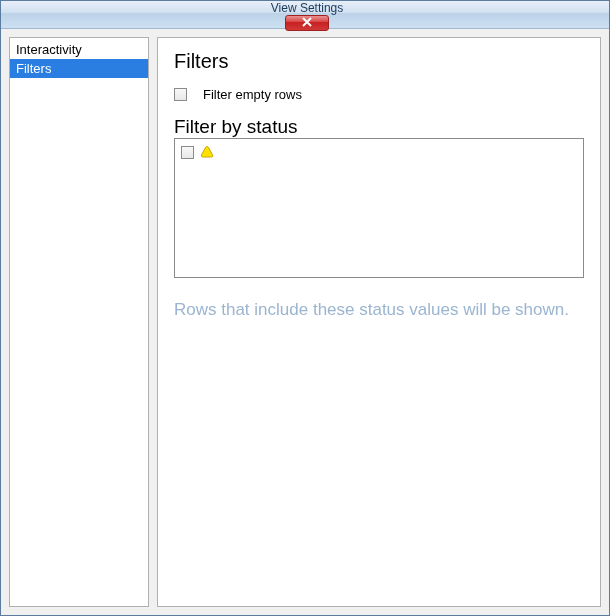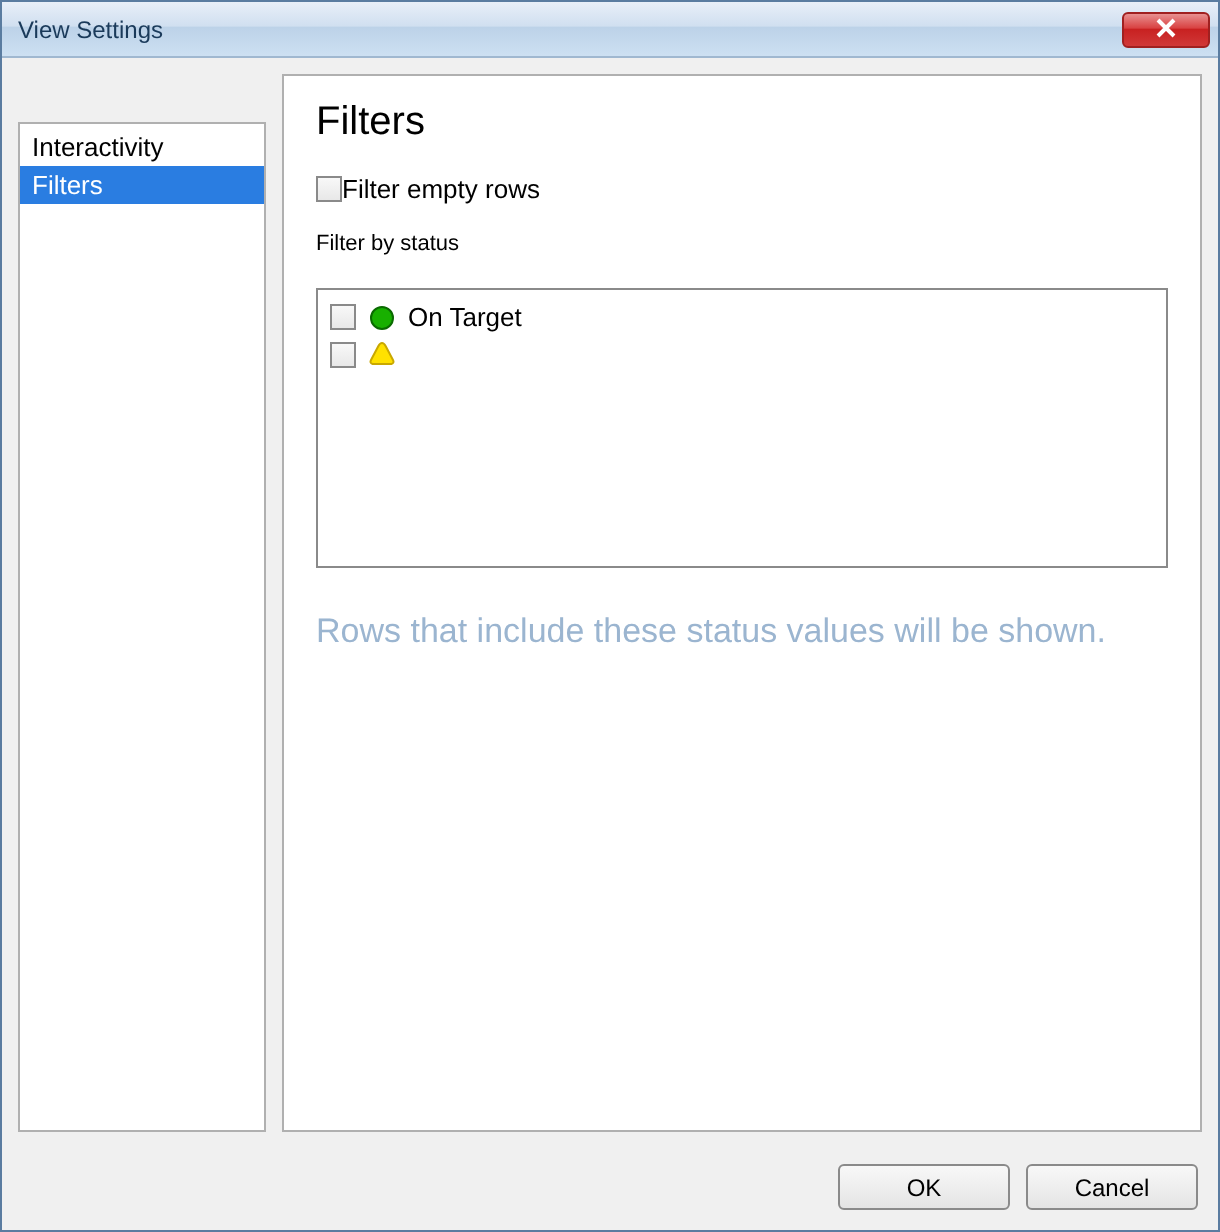--- a/index.html
+++ b/index.html
@@ -19,20 +19,21 @@
       display: flex;
       flex-direction: column;
     }
     .titlebar {
       height: 28px;
       background: linear-gradient(to bottom, #e8eff8 0%, #d0dff0 45%, #bcd2e8 46%, #cde0f2 100%);
       display: flex;
       align-items: center;
       padding: 0 4px 0 8px;
       border-bottom: 1px solid #a0b8d0;
+      flex-direction: column;
     }
     .titlebar .title {
       flex: 1;
       color: #1a3a5a;
       font-size: 12px;
     }
     .close-btn {
       width: 44px;
       height: 18px;
       background: linear-gradient(to bottom, #e89090 0%, #d84040 45%, #c82020 46%, #d03838 100%);
@@ -44,25 +45,24 @@
       cursor: pointer;
     }
     .close-btn svg { width: 10px; height: 10px; }
     .content {
       flex: 1;
       display: flex;
       padding: 8px;
       gap: 8px;
     }
     .sidebar {
-      width: 124px;
+      width: 140px;
       background: #ffffff;
       border: 1px solid #b0b0b0;
       padding: 2px 0;
-      margin-top: 24px;
     }
     .sidebar-item {
       padding: 1px 6px;
       font-size: 13px;
       color: #000;
       cursor: pointer;
       line-height: 17px;
     }
     .sidebar-item.selected {
       background: #2a7de1;
@@ -76,35 +76,35 @@
     }
     .heading {
       font-size: 20px;
       font-weight: normal;
       margin-bottom: 14px;
       color: #000;
     }
     .row-chk {
       display: flex;
       align-items: center;
-      gap: 0;
+      gap: 16px;
       margin-bottom: 14px;
       font-size: 13px;
     }
     .chk {
       width: 13px;
       height: 13px;
       border: 1px solid #8a8a8a;
       background: linear-gradient(to bottom, #f8f8f8, #e8e8e8);
       cursor: pointer;
       flex-shrink: 0;
     }
     .section-label {
-      font-size: 11px;
-      margin-bottom: 16px;
+      font-size: 19px;
+      margin-bottom: 0;
     }
     .status-box {
       border: 1px solid #8a8a8a;
       height: 140px;
       padding: 4px 6px;
     }
     .status-row {
       display: flex;
       align-items: center;
       gap: 6px;
@@ -170,36 +170,23 @@
         <span>Filter empty rows</span>
       </div>
 
       <div class="section-label">Filter by status</div>
 
       <div class="status-box">
         <div class="status-row">
           <div class="chk"></div>
           <span class="status-icon">
             <svg viewBox="0 0 14 14">
-                <circle cx="7" cy="7" r="5.5" fill="#18b000" stroke="#0a6a00" stroke-width="1"></circle>
-              </svg>
-          </span>
-          <span>On Target</span>
-        </div>
-        <div class="status-row">
-          <div class="chk"></div>
-          <span class="status-icon">
-            <svg viewBox="0 0 14 14">
                 <path d="M7 1.5 Q8 1.5 8.8 3 L12.5 10 Q13.3 11.5 11.7 12 L2.3 12 Q0.7 11.5 1.5 10 L5.2 3 Q6 1.5 7 1.5 Z" fill="#ffe100" stroke="#c9a800" stroke-width="1"></path>
               </svg>
           </span>
         </div>
       </div>
 
       <div class="hint">Rows that include these status values will be shown.</div>
     </div>
   </div>
 
-  <div class="footer">
-    <button class="btn">OK</button>
-    <button class="btn">Cancel</button>
-  </div>
 </div>
 
 </body></html>

